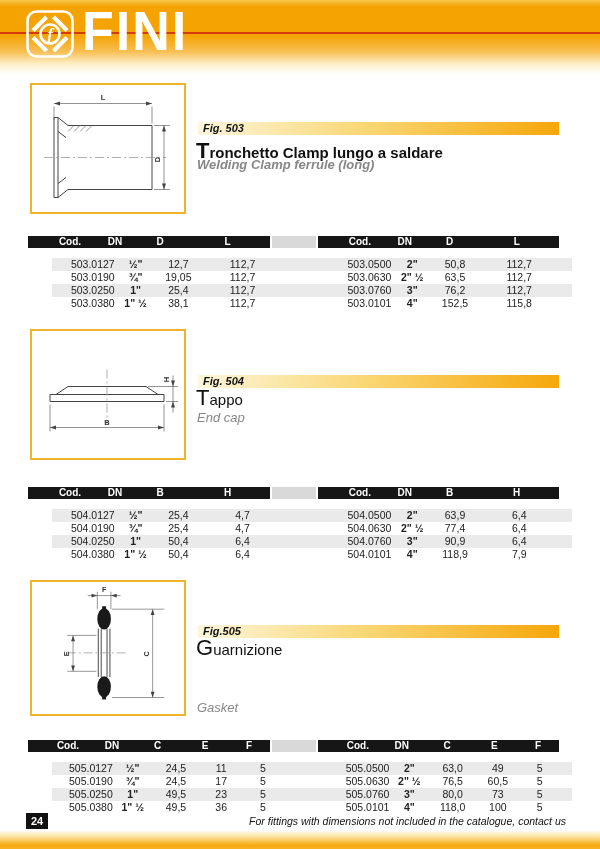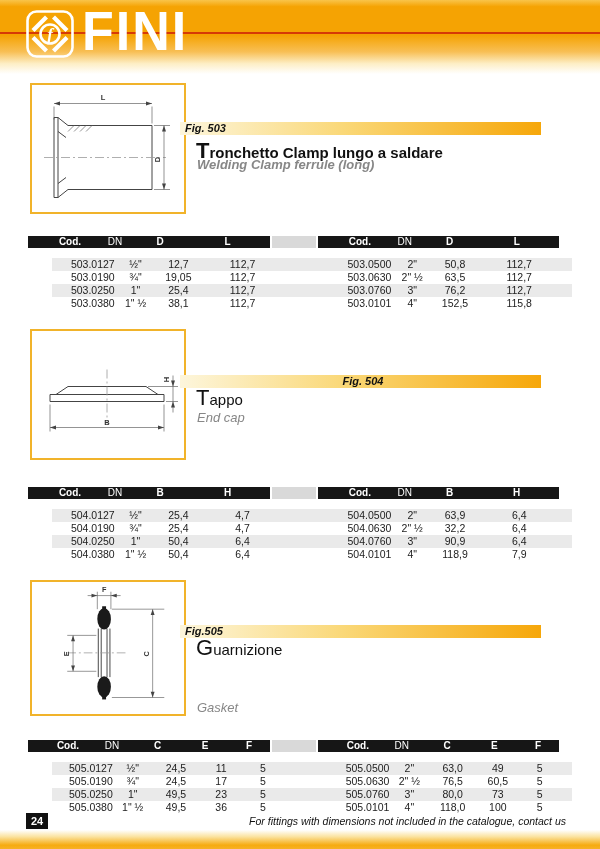--- a/index.html
+++ b/index.html
@@ -15,45 +15,45 @@
          font-size:52px;line-height:52px;letter-spacing:2px;transform:scaleY(1.05);transform-origin:top left;}
 
   
   .fig-box{position:absolute;left:30px;width:156px;border:2px solid #f1b32a;background:#fff;box-sizing:border-box;}
   #box1{top:83px;height:131px;}
   #box2{top:329px;height:131px;}
   #box3{top:580px;height:136px;}
   .fig-box svg{display:block;width:100%;height:100%;}
 
   
-  .banner{position:absolute;left:180px;width:361px;height:13px;
+  .banner{position:absolute;left:198px;width:361px;height:13px;
     background:linear-gradient(90deg,#fdf6dc 0%,#fad878 45%,#f6a70a 100%);}
   .banner span{display:block;font-style:italic;font-weight:bold;font-size:11px;line-height:13px;padding-left:5px;color:#111;}
-  #banner1{top:122px;} #banner2{top:375px;text-align:center;} #banner3{top:625px;}
+  #banner1{top:122px;} #banner2{top:375px;} #banner3{top:625px;}
   .sec-title{position:absolute;left:196px;font-size:15px;line-height:22px;color:#111;}
   .sec-title .init{font-size:22px;}
   #title1{top:140px;font-weight:bold;} #title2{top:387px;} #title3{top:637px;}
   .sec-sub{position:absolute;left:197px;font-style:italic;font-size:13px;color:#878787;}
   #sub1{top:157px;font-weight:bold;} #sub2{top:410px;} #sub3{top:660px;margin-top:40px;}
 
   
   .tbl{position:absolute;left:28px;width:544px;}
   #tbl1{top:236px;} #tbl2{top:487px;} #tbl3{top:740px;}
   .thead{display:flex;height:12px;}
   .hbar{background:#161616;display:flex;width:242px;}
   .hbar.r{width:241px;}
   .hsp{width:2px;}
   .hconn{width:44px;background:#d9d9d9;}
   .hc{color:#fff;font-weight:bold;font-size:10px;line-height:12px;}
   .tbody{margin-top:10px;}
   .trow{display:flex;height:13px;line-height:13px;font-size:10.5px;color:#222;margin-left:24px;}
   .trow:nth-child(odd){background:#eaeaea;}
   .cell{box-sizing:border-box;overflow:hidden;white-space:nowrap;}
   .c0{width:67px;padding-left:17px;text-align:center;}
-  .c1{width:40px;text-align:center;font-weight:normal;}
+  .c1{width:40px;text-align:center;font-weight:bold;}
   .c2{width:50px;text-align:center;}
   .c3{width:85px;text-align:center;}
   .c4{width:42px;text-align:center;}
   .midgap{width:48px;}
   .tailgap{width:13px;}
   .cols5 .c0{width:63px;}
   .cols5 .c1{width:42px;}
   .cols5 .c2{width:49px;}
   .cols5 .c3{width:46px;}
 
@@ -269,21 +269,21 @@
           <span class="tailgap"></span>
         </div>
         <div class="trow">
           <span class="cell c0">504.0190</span>
           <span class="cell c1">¾"</span>
           <span class="cell c2">25,4</span>
           <span class="cell c3">4,7</span>
           <span class="midgap"></span>
           <span class="cell c0">504.0630</span>
           <span class="cell c1">2" ½</span>
-          <span class="cell c2">32,2</span>
+          <span class="cell c2">77,4</span>
           <span class="cell c3">6,4</span>
           <span class="tailgap"></span>
         </div>
         <div class="trow">
           <span class="cell c0">504.0250</span>
           <span class="cell c1">1"</span>
           <span class="cell c2">50,4</span>
           <span class="cell c3">6,4</span>
           <span class="midgap"></span>
           <span class="cell c0">504.0760</span>

